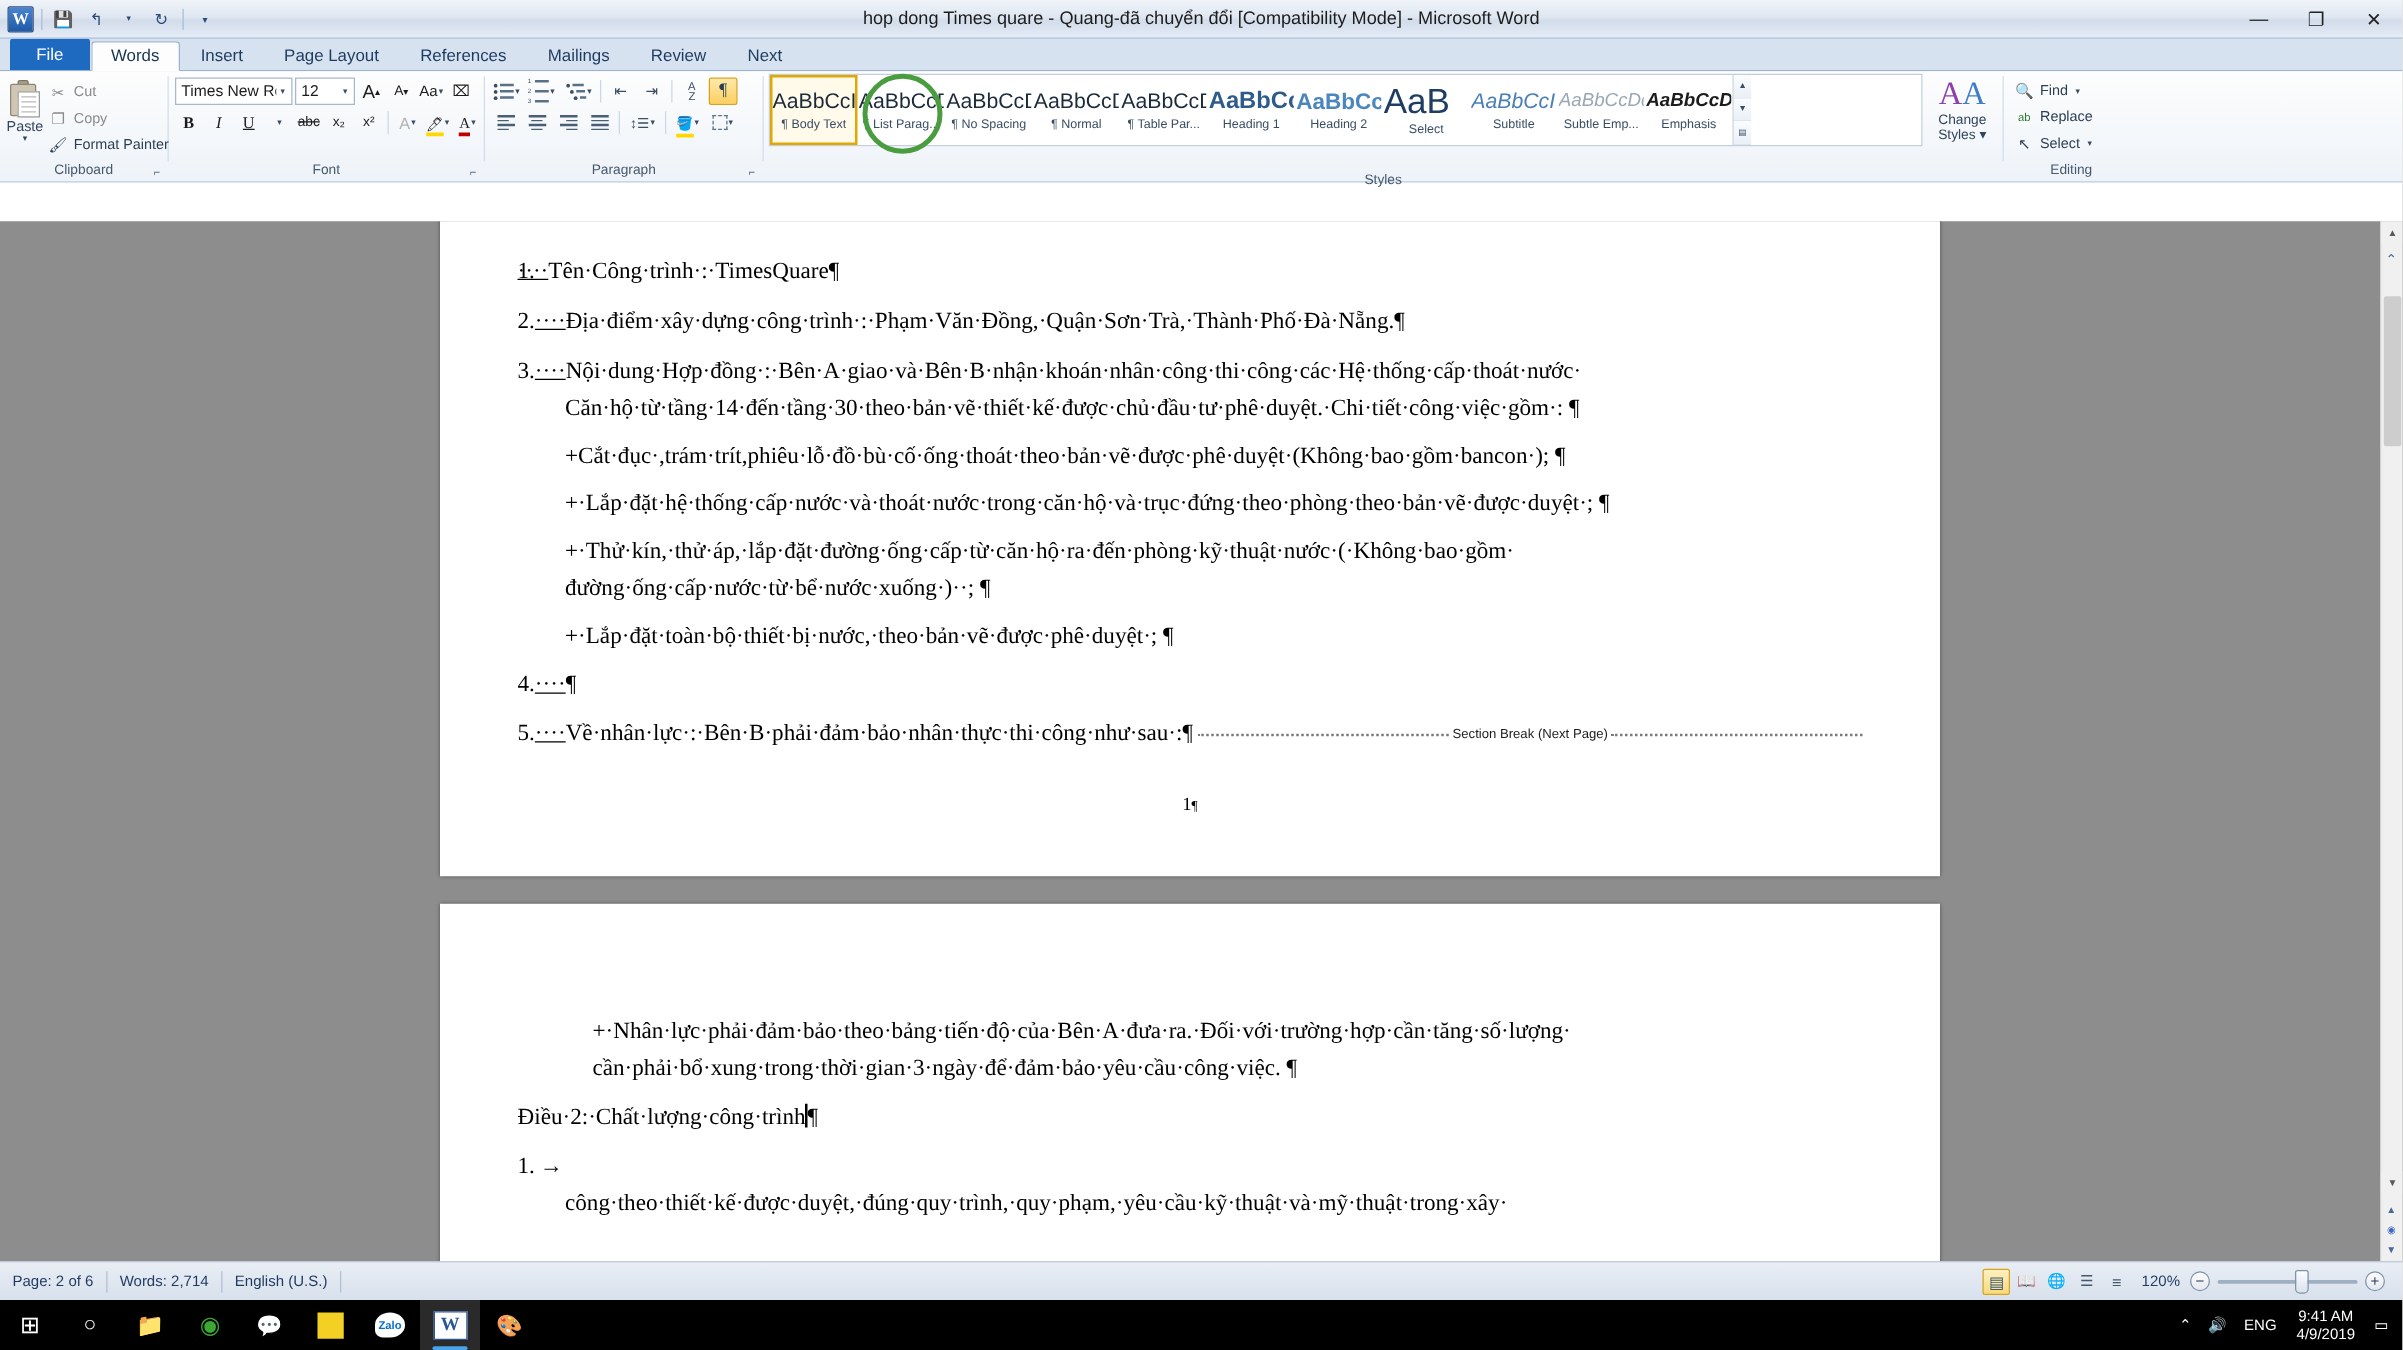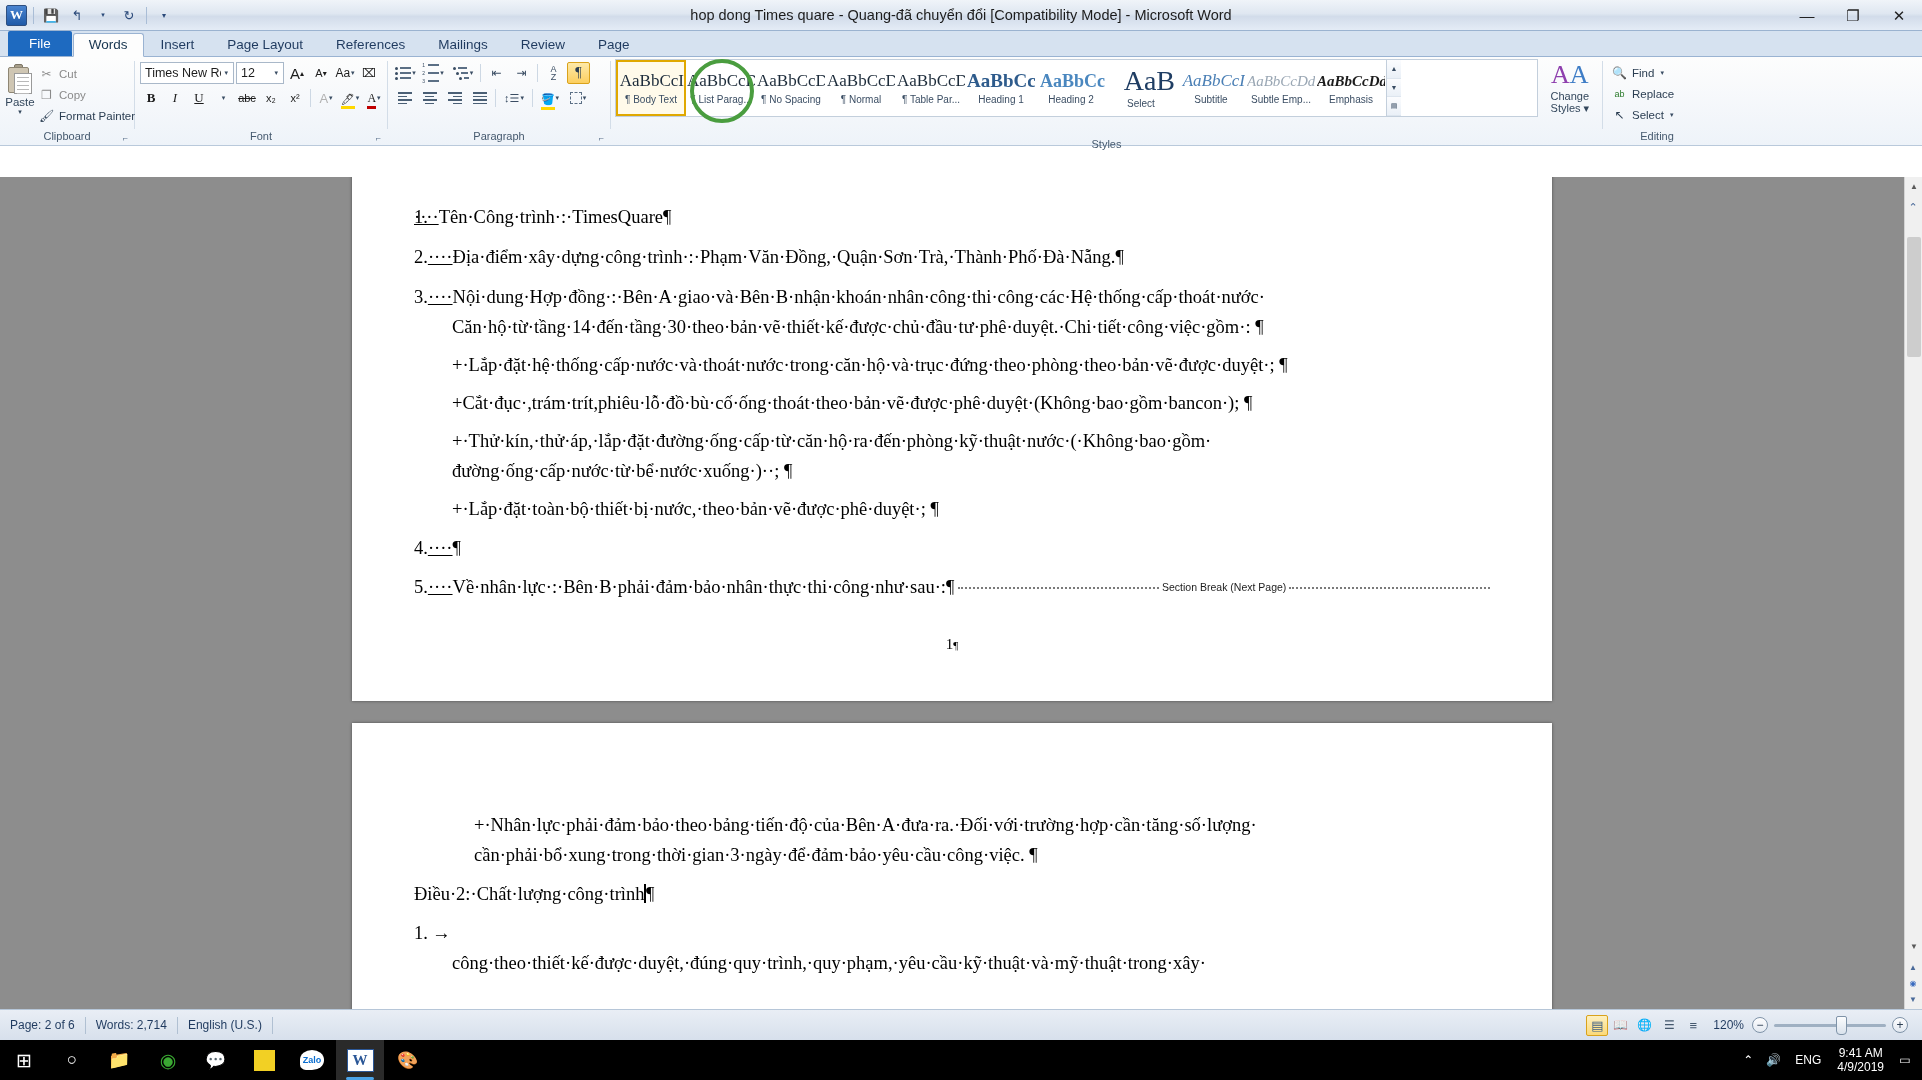--- a/index.html
+++ b/index.html
@@ -141,21 +141,21 @@
 
   
   .stylegal{
     display:flex;border:1px solid #c3cfdc;background:#fff;height:58px;margin-top:2px;
   }
   .sitem{
     width:70px;display:flex;flex-direction:column;align-items:center;justify-content:center;
     border:1px solid transparent;cursor:pointer;
   }
   .sitem.sel{border:2px solid #e0a800;background:#fffaea}
-  .sprev{font-family:Liberation Serif, serif;font-size:17px;color:#1c2b3a;line-height:22px;white-space:nowrap;overflow:hidden;width:100%;text-align:right}
+  .sprev{font-family:Liberation Sans, sans-serif;font-size:17px;color:#1c2b3a;line-height:22px;white-space:nowrap;overflow:hidden;width:100%;text-align:left}
   .sname{font-size:10px;color:#3a4d63;line-height:12px;white-space:nowrap;overflow:hidden;max-width:68px;text-align:center;margin-top:2px}
   .galscroll{display:flex;flex-direction:column;border-left:1px solid #c3cfdc;width:15px}
   .galscroll div{flex:1;display:flex;align-items:center;justify-content:center;font-size:7px;color:#3a4d63;border-bottom:1px solid #dde5ee;cursor:pointer;background:linear-gradient(to bottom,#fbfcfe,#eaf0f7)}
 
   
   .bigbtn{
     width:60px;display:flex;flex-direction:column;align-items:center;justify-content:flex-start;
     padding-top:5px;cursor:pointer;border-radius:2px;height:80px;
   }
   .bigbtn .lbl{font-size:11px;color:#33475c;text-align:left;line-height:12px;margin-top:2px}
@@ -249,21 +249,21 @@
 </div>
 
 <div class="tabstrip">
   <div class="tab file">File</div>
   <div class="tab active">Words</div>
   <div class="tab">Insert</div>
   <div class="tab">Page Layout</div>
   <div class="tab">References</div>
   <div class="tab">Mailings</div>
   <div class="tab">Review</div>
-  <div class="tab">Page</div>
+  <div class="tab">Next</div>
 </div>
 
 <div class="ribbon">
 
   <div class="rgroup" style="width:134px">
     <div class="rgroup-body">
       <div class="paste-btn">
         <div class="clip-ico">
           <div class="clipTop"></div>
             <div class="board"></div>
@@ -611,26 +611,26 @@
           <span>3.</span>
           <span style="text-decoration:underline">····</span>
           <span>Nội·dung·Hợp·đồng·:·Bên·A·giao·và·Bên·B·nhận·khoán·nhân·công·thi·công·các·Hệ·thống·cấp·thoát·nước·</span>
         </div>
         <div style="padding-left:38px">
           <span>Căn·hộ·từ·tầng·14·đến·tầng·30·theo·bản·vẽ·thiết·kế·được·chủ·đầu·tư·phê·duyệt.·Chi·tiết·công·việc·gồm·:</span>
           <span>¶</span>
         </div>
 
         <div style="padding-left:38px;margin-top:8px">
+          <span>+Cắt·đục·,trám·trít,phiêu·lỗ·đồ·bù·cố·ống·thoát·theo·bản·vẽ·được·phê·duyệt·(Không·bao·gồm·bancon·);</span>
+          <span>¶</span>
+        </div>
+
+        <div style="padding-left:38px;margin-top:8px">
           <span>+·Lắp·đặt·hệ·thống·cấp·nước·và·thoát·nước·trong·căn·hộ·và·trục·đứng·theo·phòng·theo·bản·vẽ·được·duyệt·;</span>
-          <span>¶</span>
-        </div>
-
-        <div style="padding-left:38px;margin-top:8px">
-          <span>+Cắt·đục·,trám·trít,phiêu·lỗ·đồ·bù·cố·ống·thoát·theo·bản·vẽ·được·phê·duyệt·(Không·bao·gồm·bancon·);</span>
           <span>¶</span>
         </div>
 
         <div style="padding-left:38px;margin-top:8px">
           <span>+·Thử·kín,·thử·áp,·lắp·đặt·đường·ống·cấp·từ·căn·hộ·ra·đến·phòng·kỹ·thuật·nước·(·Không·bao·gồm·</span>
         </div>
         <div style="padding-left:38px">
           <span>đường·ống·cấp·nước·từ·bể·nước·xuống·)··;</span>
           <span>¶</span>
         </div>

